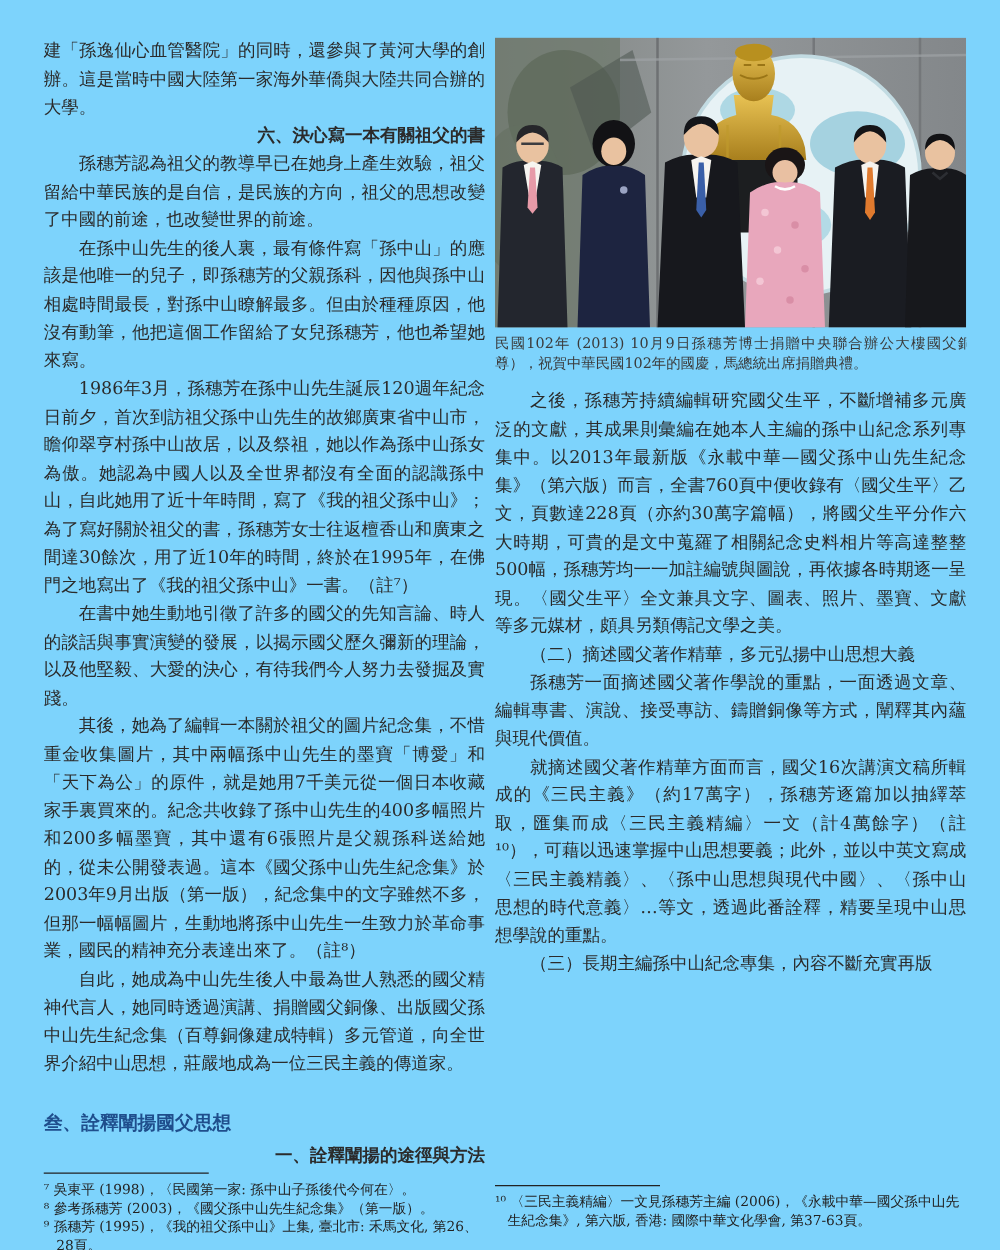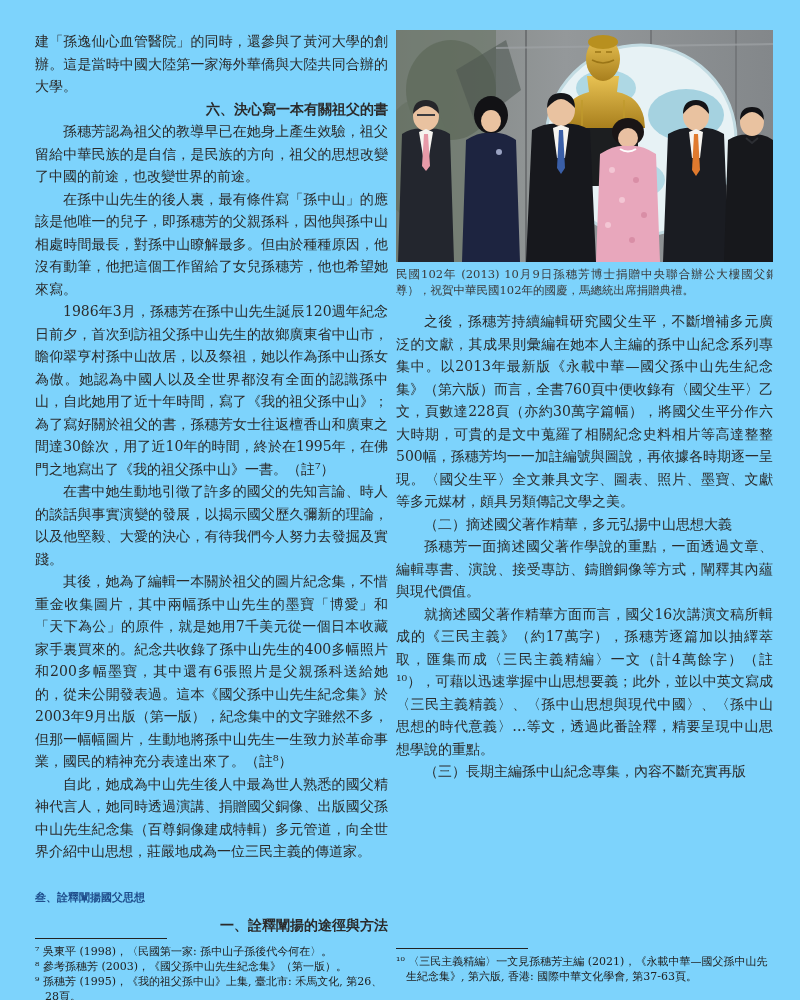--- a/index.html
+++ b/index.html
@@ -9,21 +9,21 @@
     color:#2b2b2b;
   }
   .page{position:absolute;inset:0;background:#7dd3fc;overflow:hidden;}
   .col{position:absolute;top:30px;font-size:14px;line-height:22.5px;}
   .col-left{left:35px;width:353px;height:902px;overflow:hidden;}
   .col-right{left:396px;width:377px;height:912px;overflow:hidden;}
   p{margin:0;text-align:justify;}
   .p{text-indent:2em;}
   .p0{text-indent:0;}
   .h-black{font-weight:bold;text-indent:2em;text-align:right;}
-  .h-blue{font-weight:bold;color:#1f4e8c;font-size:11px;text-indent:0;text-align:left;margin-top:24px;margin-bottom:5px;}
+  .h-blue{font-weight:bold;color:#1f4e8c;font-size:15px;text-indent:0;text-align:left;margin-top:24px;margin-bottom:5px;}
   .photo-wrap{width:455px;}
   .photo-caption{font-size:11.5px;line-height:15.5px;color:#3a3a3a;text-align:justify;margin:5px 0 12px 0;}
   .footnotes{position:absolute;width:353px;font-size:11px;line-height:15px;color:#222;}
   .fn-left{left:35px;top:938px;}
   .fn-right{left:396px;top:948px;width:377px;}
   .fn-rule{width:132px;border-top:1.5px solid #222;margin:0 0 5px 0;height:0;}
   .fn-item{margin:0;text-align:left;text-indent:-10px;padding-left:10px;}
   svg{display:block;}
 </style>
 </head>
@@ -150,16 +150,16 @@
     <p class="p">之後，孫穗芳持續編輯研究國父生平，不斷增補多元廣泛的文獻，其成果則彙編在她本人主編的孫中山紀念系列專集中。以2013年最新版《永載中華—國父孫中山先生紀念集》（第六版）而言，全書760頁中便收錄有〈國父生平〉乙文，頁數達228頁（亦約30萬字篇幅），將國父生平分作六大時期，可貴的是文中蒐羅了相關紀念史料相片等高達整整500幅，孫穗芳均一一加註編號與圖說，再依據各時期逐一呈現。〈國父生平〉全文兼具文字、圖表、照片、墨寶、文獻等多元媒材，頗具另類傳記文學之美。</p>
     <p class="p">（二）摘述國父著作精華，多元弘揚中山思想大義</p>
     <p class="p">孫穗芳一面摘述國父著作學說的重點，一面透過文章、編輯專書、演說、接受專訪、鑄贈銅像等方式，闡釋其內蘊與現代價值。</p>
     <p class="p">就摘述國父著作精華方面而言，國父16次講演文稿所輯成的《三民主義》（約17萬字），孫穗芳逐篇加以抽繹萃取，匯集而成〈三民主義精編〉一文（計4萬餘字）（註¹⁰），可藉以迅速掌握中山思想要義；此外，並以中英文寫成〈三民主義精義〉、〈孫中山思想與現代中國〉、〈孫中山思想的時代意義〉…等文，透過此番詮釋，精要呈現中山思想學說的重點。</p>
     <p class="p">（三）長期主編孫中山紀念專集，內容不斷充實再版</p>
 
   </div>
 
   <div class="footnotes fn-right">
     <div class="fn-rule"></div>
-    <p class="fn-item">¹⁰ 〈三民主義精編〉一文見孫穗芳主編 (2021)，《永載中華—國父孫中山先生紀念集》, 第六版, 香港: 國際中華文化學會, 第37-63頁。</p>
+    <p class="fn-item">¹⁰ 〈三民主義精編〉一文見孫穗芳主編 (2006)，《永載中華—國父孫中山先生紀念集》, 第六版, 香港: 國際中華文化學會, 第37-63頁。</p>
   </div>
 
 </div>
 
 </body></html>

